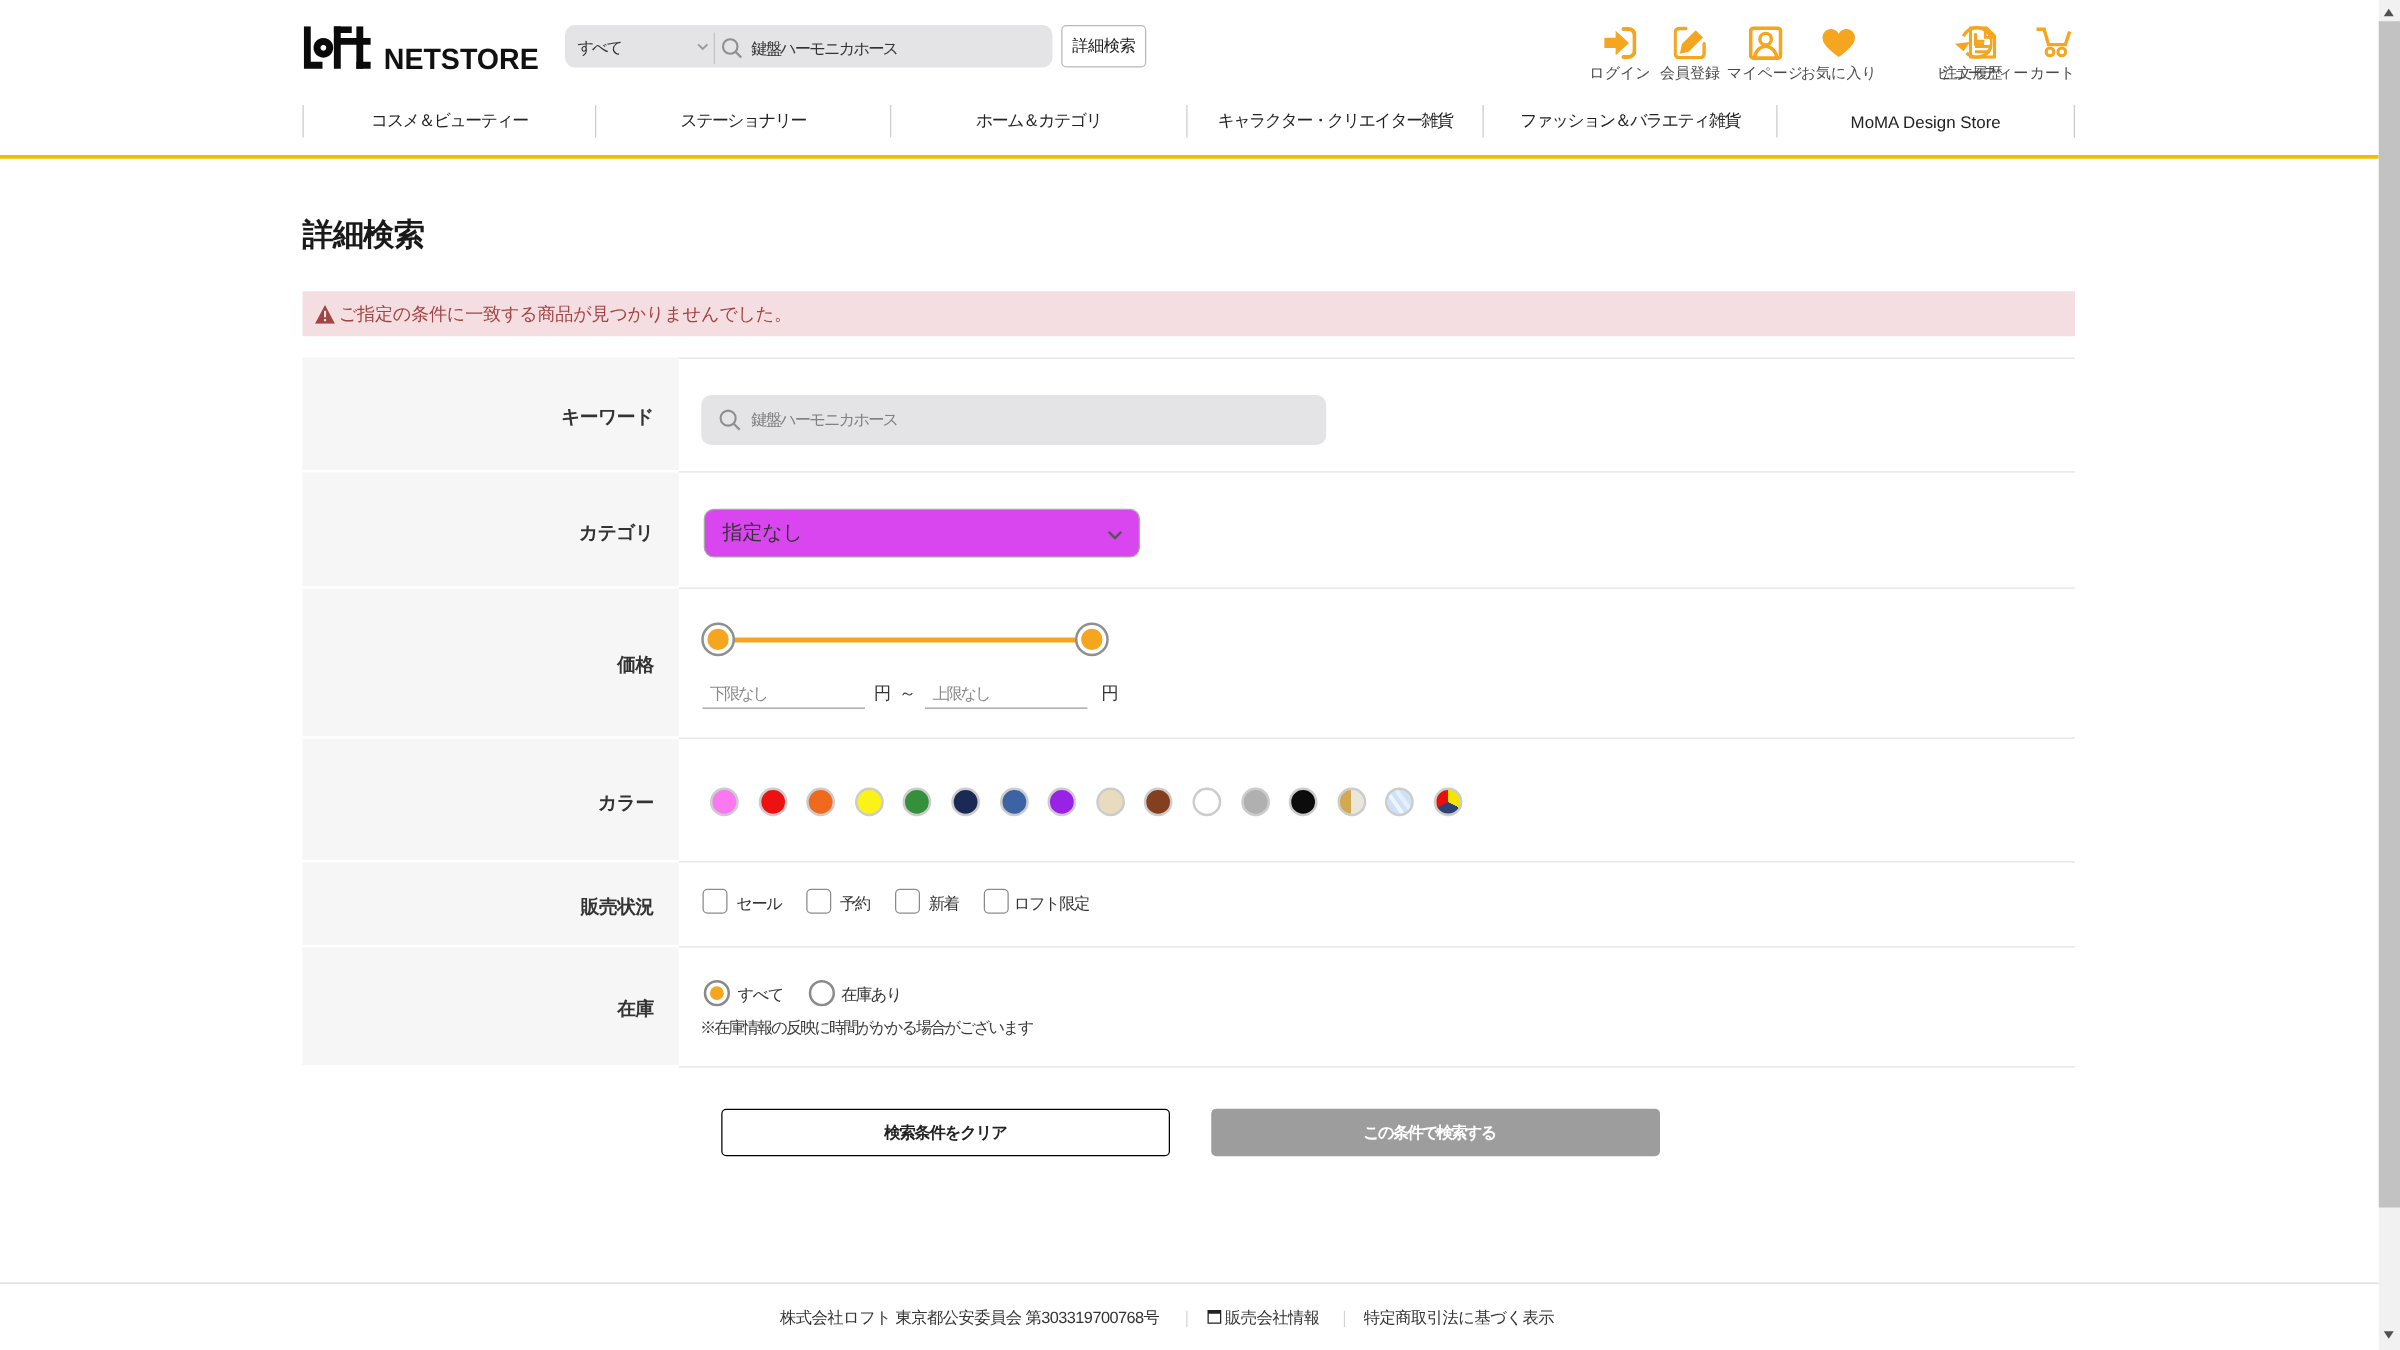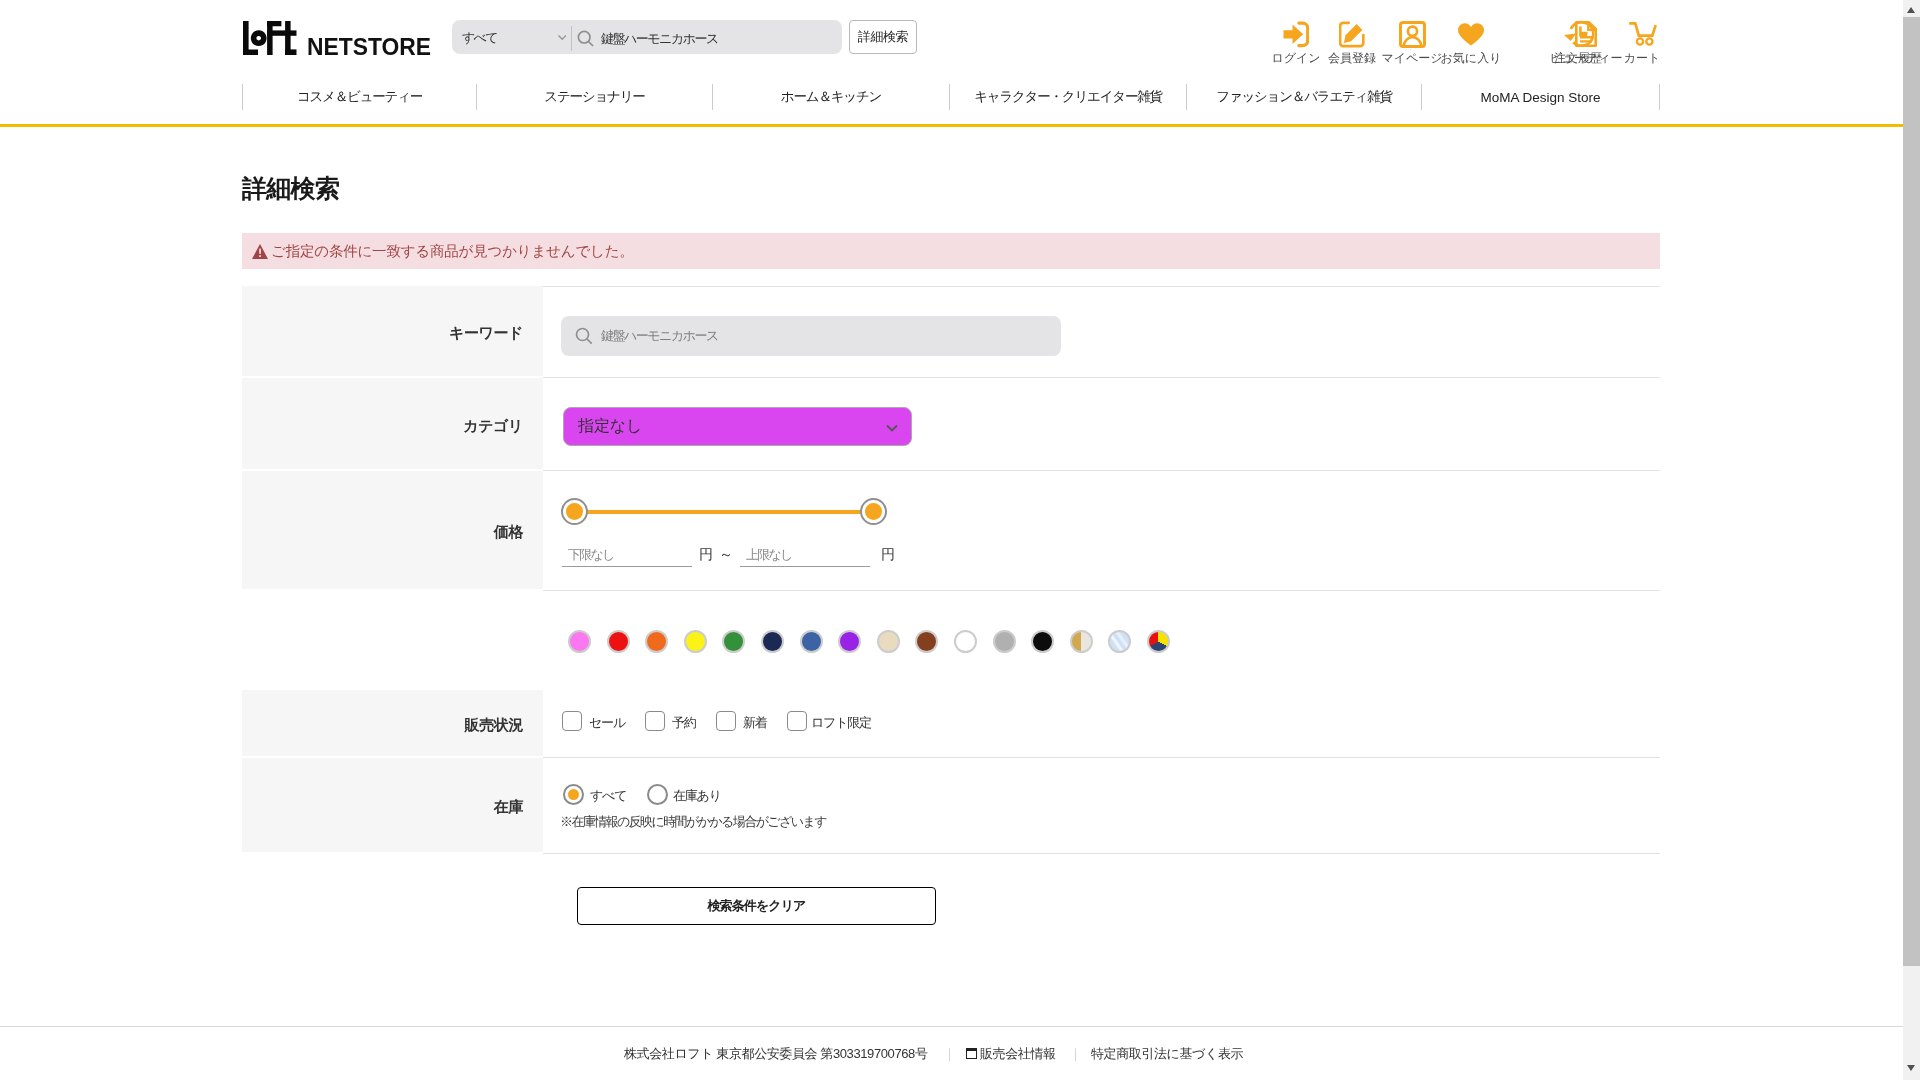--- a/index.html
+++ b/index.html
@@ -216,21 +216,21 @@
           <circle cx="13" cy="21.5" r="3.1" stroke="#f6a51e" stroke-width="2.4" fill="none"></circle>
           <circle cx="22.4" cy="21.5" r="3.1" stroke="#f6a51e" stroke-width="2.4" fill="none"></circle>
         </svg>
       </div>
     <div class="lb">カート</div>
   </div>
 
   <div id="nav" class="abs">
     <div class="it" style="width:234px;">コスメ＆ビューティー</div>
     <div class="it" style="width:236px;">ステーショナリー</div>
-    <div class="it" style="width:237px;">ホーム＆キッチン</div>
+    <div class="it" style="width:237px;">ホーム＆カテゴリ</div>
     <div class="it" style="width:237px;">キャラクター・クリエイター雑貨</div>
     <div class="it" style="width:235px;">ファッション＆バラエティ雑貨</div>
     <div class="it en" style="width:239px;">MoMA Design Store</div>
   </div>
   <div id="yellowline" class="abs"></div>
 
   <h1>詳細検索</h1>
 
   <div id="alert" class="abs">
     <svg width="16" height="15" viewBox="0 0 16 15">
@@ -245,20 +245,24 @@
       <div class="cnt"></div>
       <div class="lab">キーワード</div>
     </div>
   <div class="row" id="row2">
       <div class="cnt"></div>
       <div class="lab">カテゴリ</div>
     </div>
   <div class="row" id="row3">
       <div class="cnt"></div>
       <div class="lab">価格</div>
+    </div>
+  <div class="row" id="row4">
+      <div class="cnt"></div>
+      <div class="lab">カラー</div>
     </div>
   <div class="row" id="row5">
       <div class="cnt"></div>
       <div class="lab">販売状況</div>
     </div>
   <div class="row" id="row6">
       <div class="cnt"></div>
       <div class="lab">在庫</div>
     </div>
 
@@ -321,20 +325,21 @@
 
   <div class="rd abs" style="left:562.5px;">
       <i></i>
     </div>
     <div class="rdlab abs" style="left:590px;">すべて</div>
   <div class="rd abs" style="left:646.5px;"></div>
     <div class="rdlab abs" style="left:673px;">在庫あり</div>
   <div id="stocknote" class="abs">※在庫情報の反映に時間がかかる場合がございます</div>
 
   <div id="clearbtn" class="abs">検索条件をクリア</div>
+  <div id="searchbtn" class="abs">この条件で検索する</div>
 
   <div id="footer" class="abs">
     <span class="ft" style="left:624px;">株式会社ロフト 東京都公安委員会 第303319700768号</span>
     <span class="ft fs" style="left:943px;">｜</span>
     <span class="ft" style="left:966px;"><span class="wicon"></span>販売会社情報</span>
     <span class="ft fs" style="left:1069px;">｜</span>
     <span class="ft" style="left:1091px;">特定商取引法に基づく表示</span>
   </div>
 
   <div id="sbar" class="abs">

